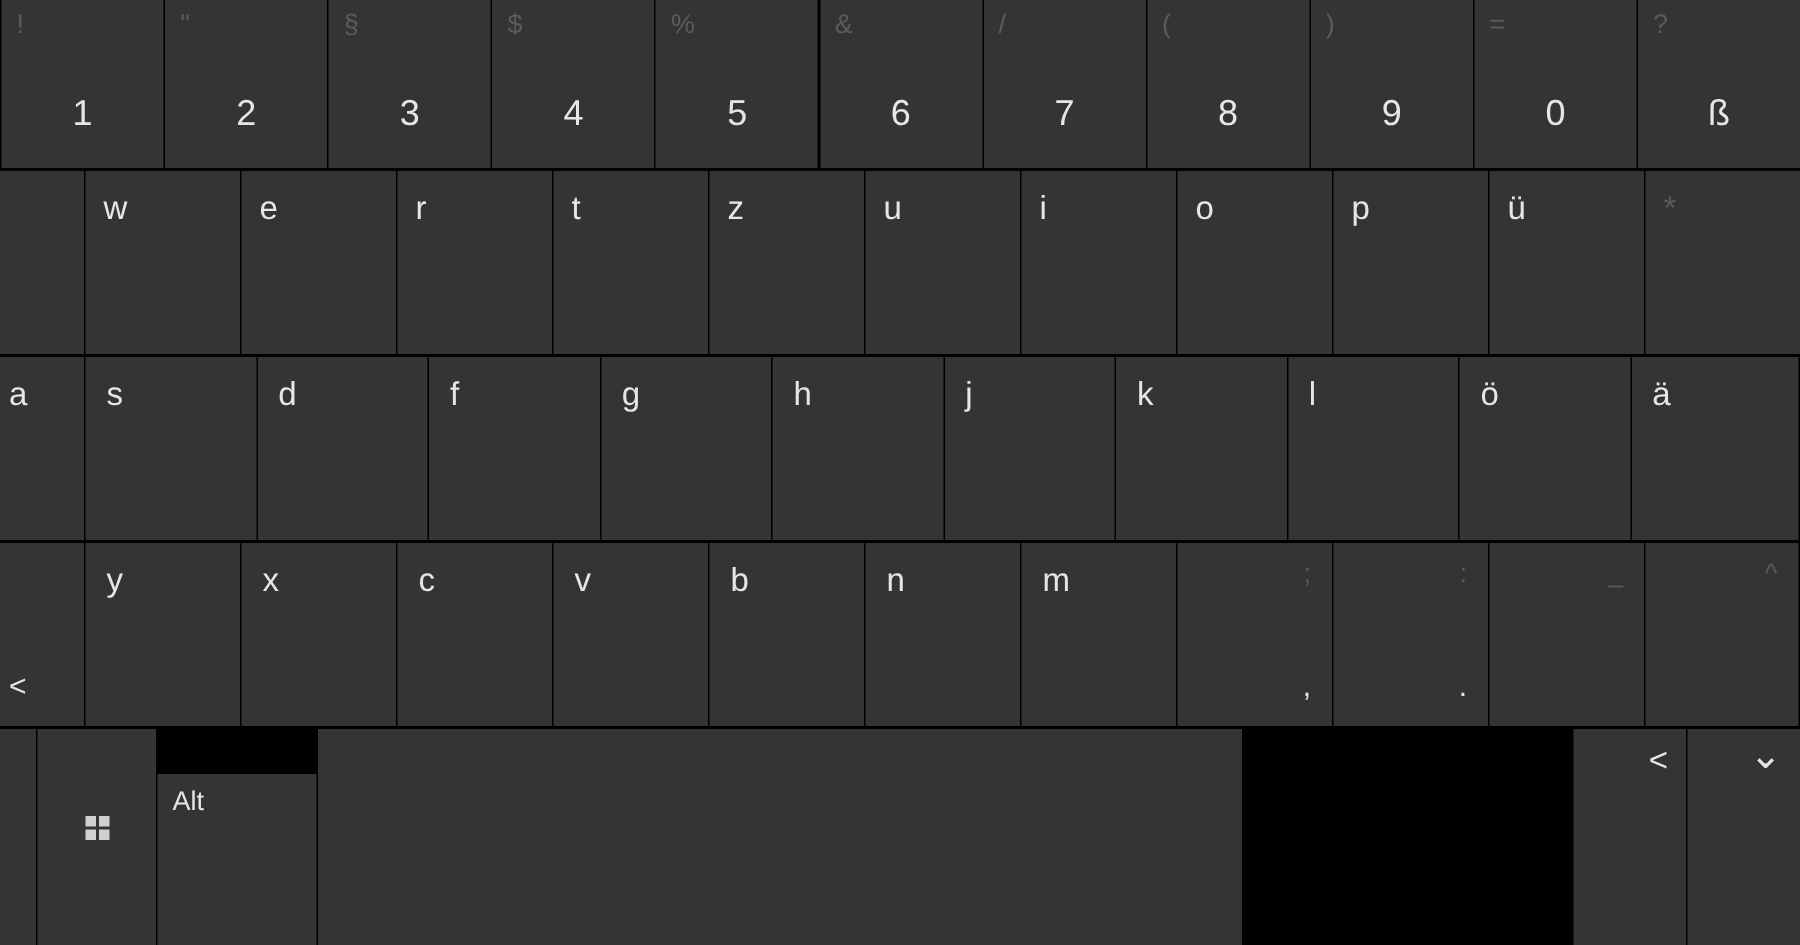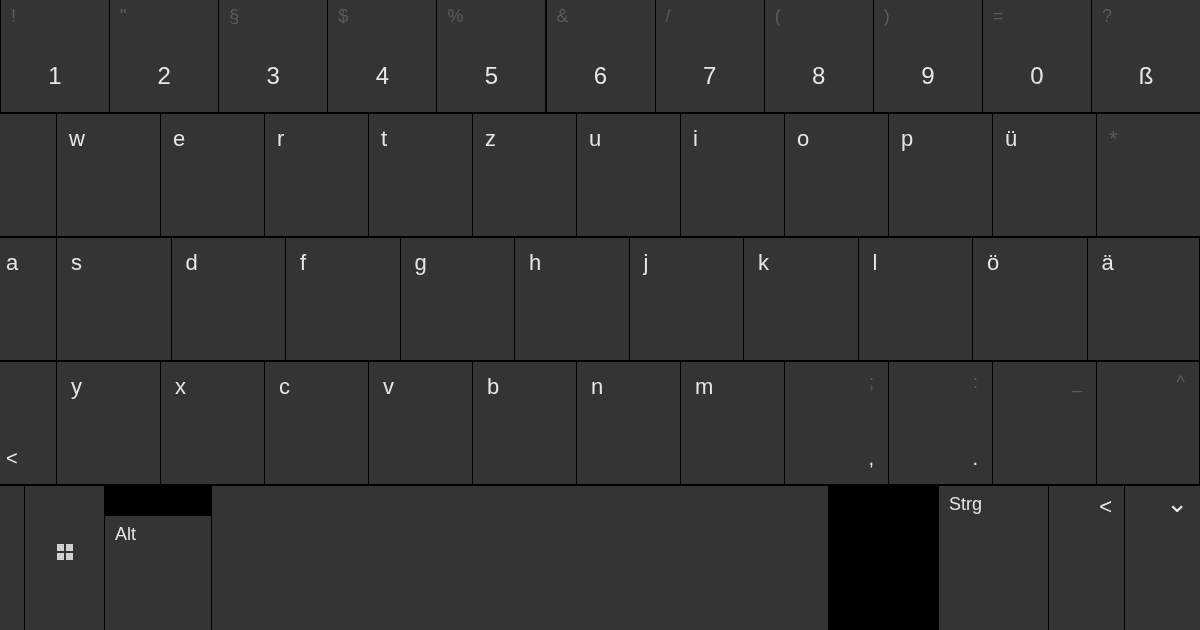--- a/index.html
+++ b/index.html
@@ -205,22 +205,19 @@
         <span class="q1"></span>
         <span class="q2"></span>
         <span class="q3"></span>
         <span class="q4"></span>
       </div>
     </div>
     <div class="key" style="left: 105px; top: 486px; width: 106px; height: 167px; margin-top: 30px;">
       <div class="main" style="position: absolute; left: 10px; top: 8px; font-size: 18px;">Alt</div>
     </div>
     <div class="key" style="left: 212px; top: 486px; width: 616px; height: 144px;"></div>
-    <div class="key" style="left: 939px; top: 486px; width: 109px; height: 144px;">
-      <div class="main" style="position: absolute; left: 10px; top: 8px; font-size: 18px;">Strg</div>
-    </div>
     <div class="key" style="left: 1049px; top: 486px; width: 75px; height: 144px;">
       <div class="main" style="position: absolute; right: 12px; top: 8px; font-size: 22px;">&lt;</div>
     </div>
     <div class="key" style="left: 1125px; top: 486px; width: 75px; height: 144px;">
       <div class="main" style="position: absolute; right: 12px; top: 2px; font-size: 26px;">⌄</div>
     </div>
   </div>
 
 </body></html>

